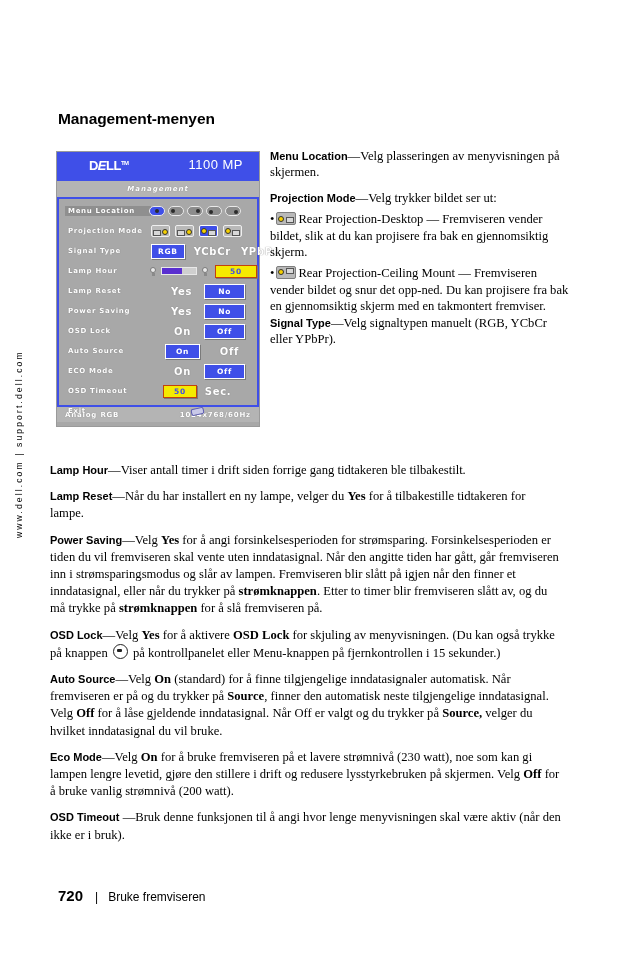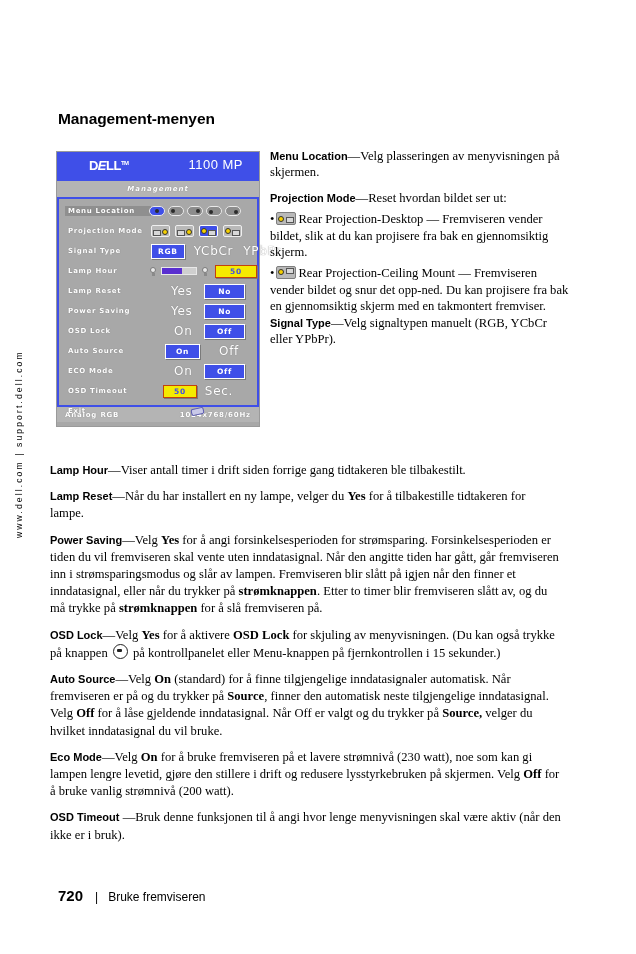--- a/index.html
+++ b/index.html
@@ -167,21 +167,21 @@
     position:absolute;width:8px;height:6px;background:#d8d8d8;
     border:1px solid #555;box-sizing:border-box;
   }
   .pm-beam {
     position:absolute;width:6px;height:6px;border-radius:50%;
     background:#f5d000;border:1px solid #333;box-sizing:border-box;
   }
 
   
   .opt {
-    font-size: 12px; font-weight: normal; color:#ffffff; letter-spacing:0.7px;
+    font-size: 10px; font-weight: bold; color:#ffffff; letter-spacing:0.7px;
     text-shadow: 0 0 1px #6e6e6e;
   }
   .opt-box {
     display:inline-block;
     background:#3f4fe8;
     border:1px solid #ffffff;
     color:#ffffff;
     font-size:7.5px; font-weight:bold; letter-spacing:0.7px;
     padding:2px 6px;
     text-shadow:none;
@@ -407,21 +407,21 @@
   </div>
 </div>
 
 <div id="right-col">
 
   <p class="para">
     <span class="term">Menu Location</span><span>—Velg plasseringen av menyvisningen på skjermen.</span>
   </p>
 
   <p class="para tight">
-    <span class="term">Projection Mode</span><span>—Reset hvordan bildet ser ut:</span>
+    <span class="term">Projection Mode</span><span>—Velg trykker bildet ser ut:</span>
   </p>
 
 
   <p class="para tight bullet-line">
     •<span class="inline-pm"><span class="pm-beam" style="left:1px;top:3px"></span><span class="pm-proj" style="right:1px;top:4px"></span></span><span>Rear Projection-Desktop — Fremviseren vender bildet, slik at du kan projisere fra bak en gjennomsiktig skjerm.</span>
   </p>
 
 
   <p class="para bullet-line">
     •<span class="inline-pm"><span class="pm-beam" style="left:1px;top:2px"></span><span class="pm-proj" style="right:1px;top:1px"></span></span><span>Rear Projection-Ceiling Mount — Fremviseren vender bildet og snur det opp-ned. Du kan projisere fra bak en gjennomsiktig skjerm med en takmontert fremviser.</span>

